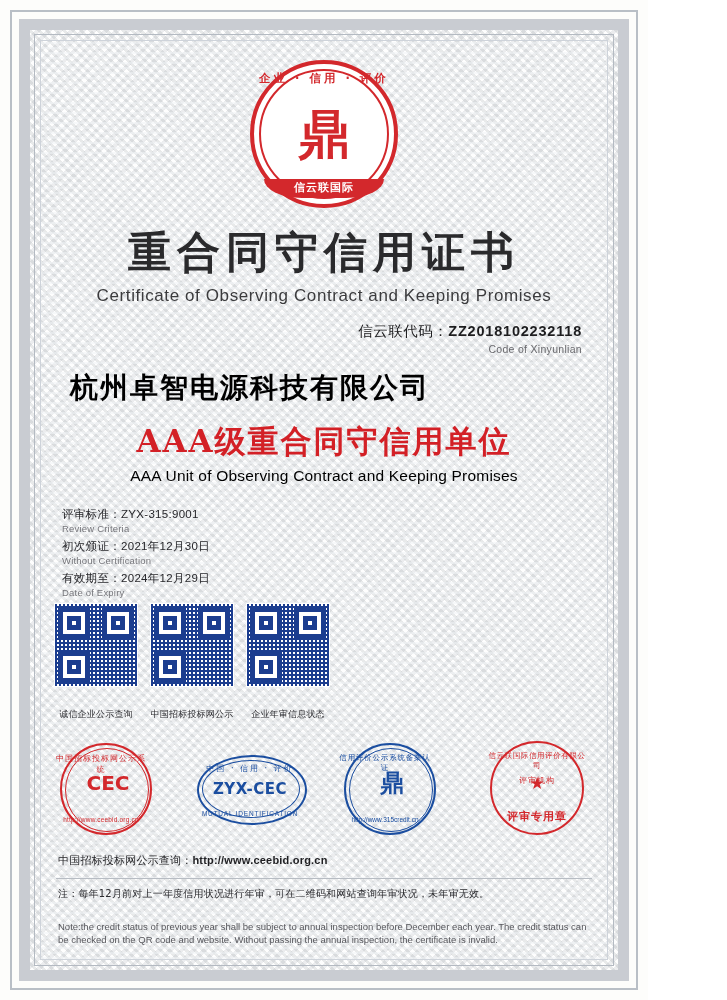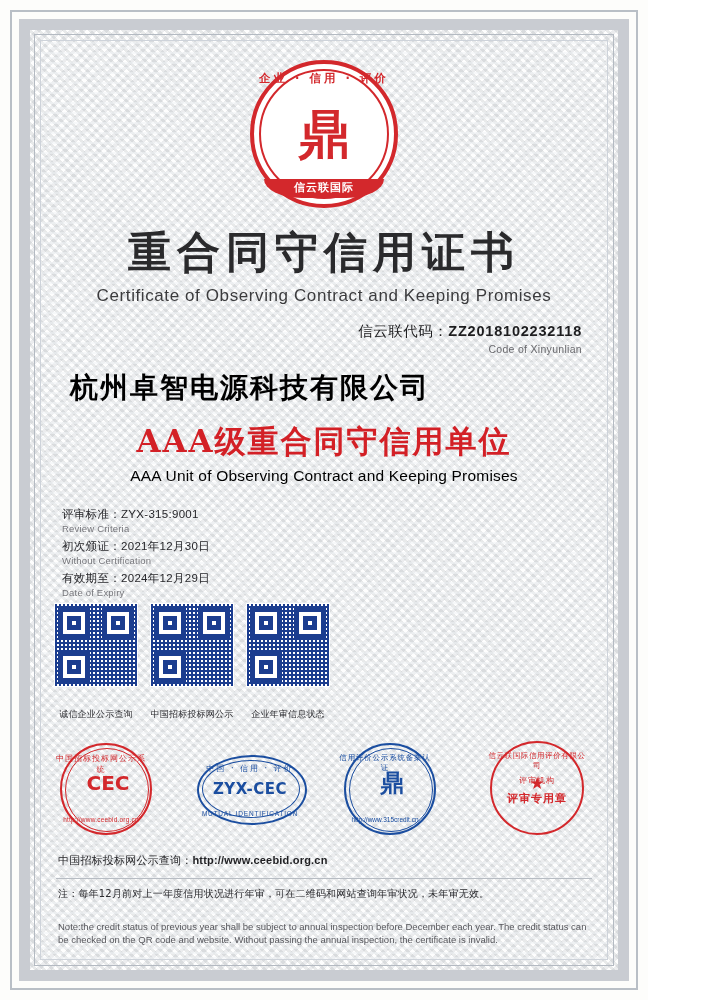--- a/index.html
+++ b/index.html
@@ -396,21 +396,21 @@
     position: absolute; left: 10px; right: 10px; top: 10px; text-align: center;
     color: #d3282c; font-size: 7.5px; letter-spacing: 0.6px;
     font-family: "DejaVu Sans", sans-serif;
   }
   .seal-4 .mid-lbl {
     position: absolute; left: 10px; right: 10px; top: 34px; text-align: center;
     color: #d3282c; font-size: 8px; letter-spacing: 1px;
     font-family: "DejaVu Sans", sans-serif;
   }
   .seal-4 .arc-b {
-    position: absolute; left: 10px; right: 10px; bottom: 31px; text-align: center;
+    position: absolute; left: 10px; right: 10px; bottom: 13px; text-align: center;
     color: #d3282c; font-size: 11px; letter-spacing: 1px;
     font-family: "DejaVu Sans", sans-serif; font-weight: bold;
   }
 
   
   .sites {
     margin-top: 16px;
     display: flex;
     justify-content: space-between;
     padding: 0 10px;

